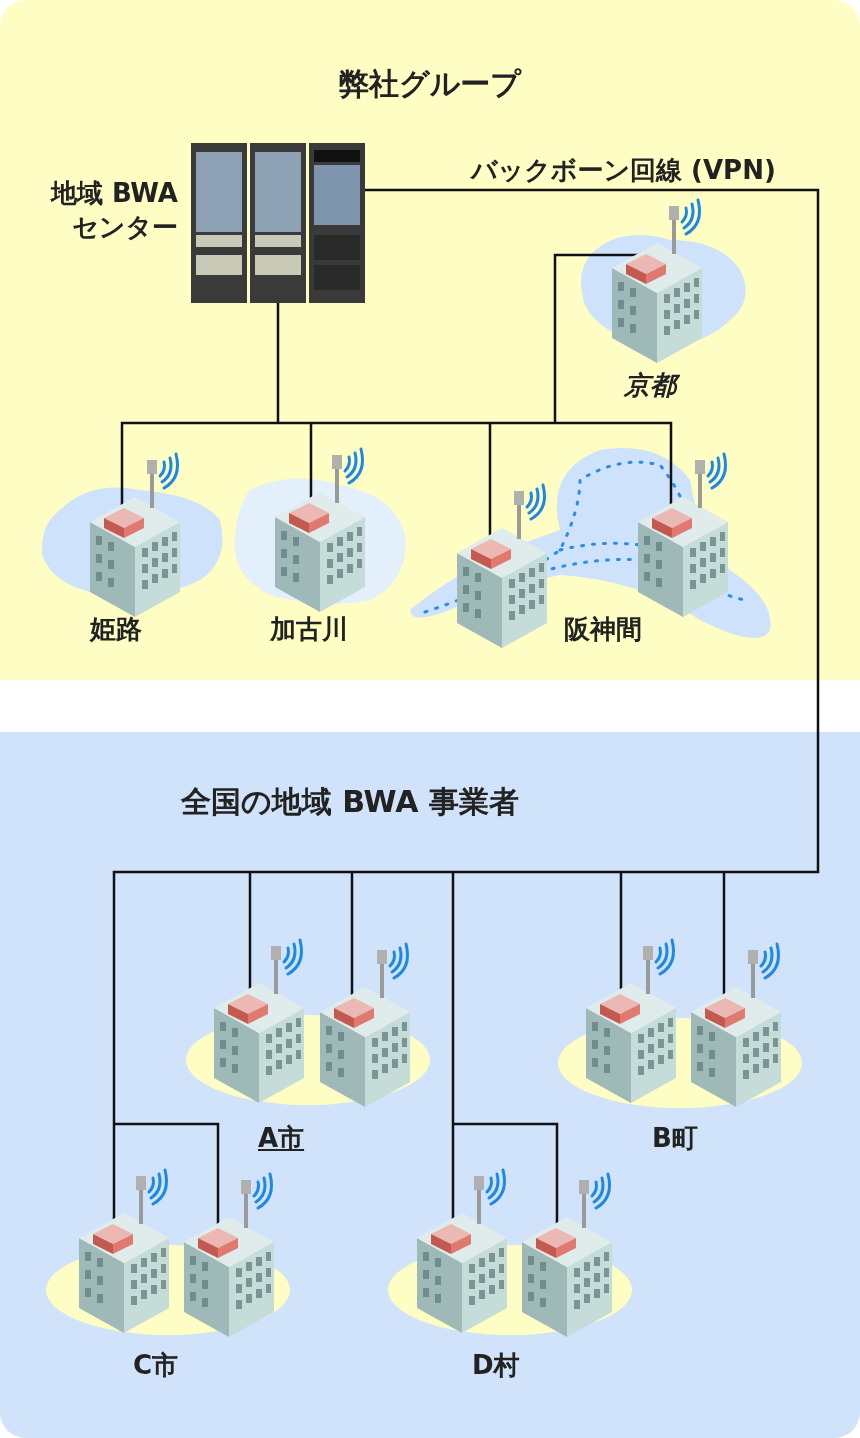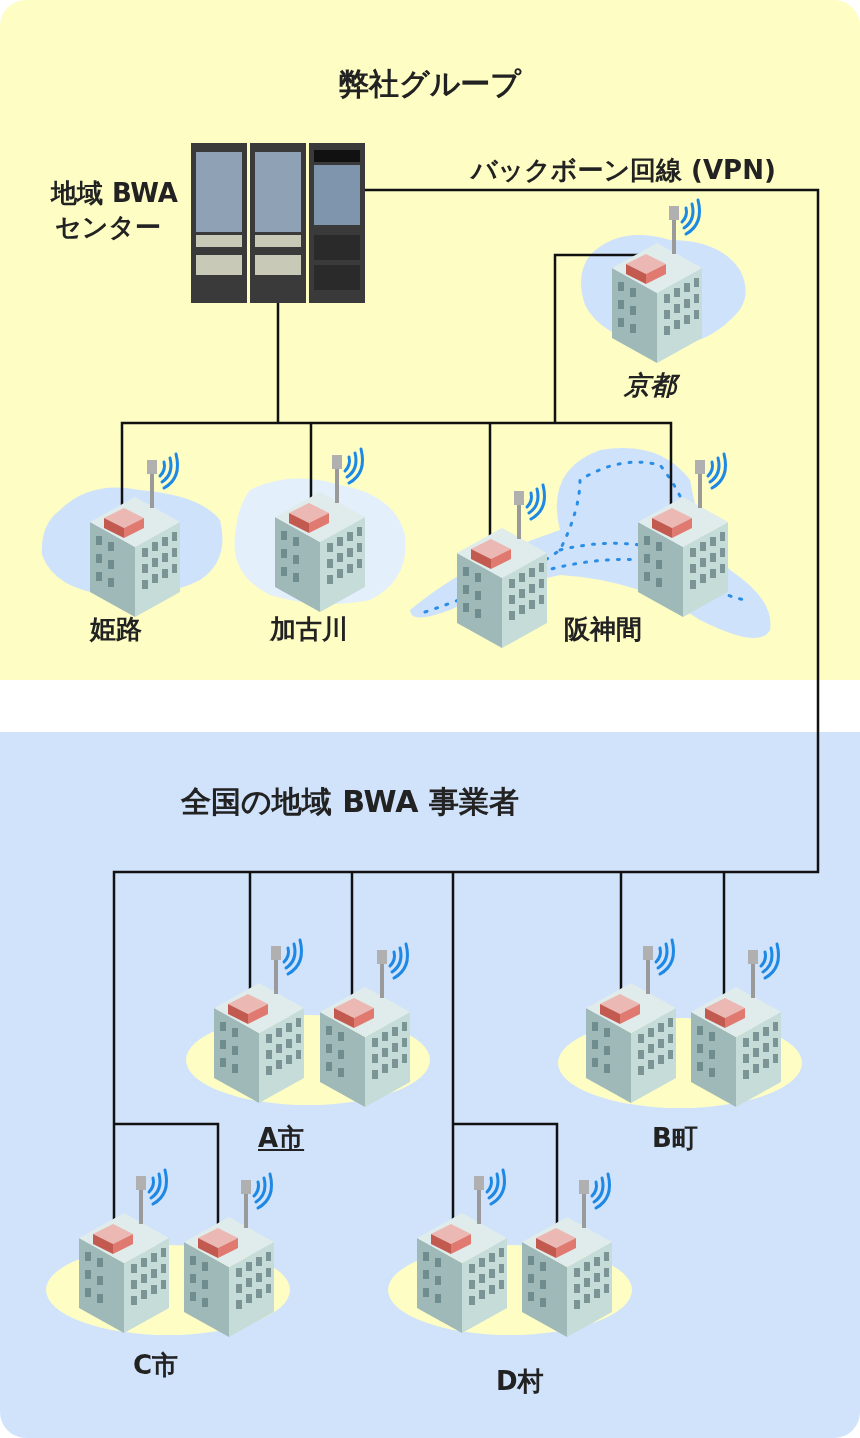--- a/index.html
+++ b/index.html
@@ -117,23 +117,23 @@
   <use href="#bldg" x="586" y="978"></use>
   <use href="#bldg" x="691" y="982"></use>
   <use href="#bldg" x="79" y="1208"></use>
   <use href="#bldg" x="184" y="1212"></use>
   <use href="#bldg" x="417" y="1208"></use>
   <use href="#bldg" x="522" y="1212"></use>
 </svg>
 
 <div class="txt title" style="left:0;width:860px;text-align:center;top:52px;margin-top:12px;">弊社グループ</div>
 <div class="txt label" style="left:38px;top:176px;text-align:right;width:140px;">地域 BWA</div>
-<div class="txt label" style="left:38px;top:210px;text-align:center;width:140px;">センター</div>
+<div class="txt label" style="left:38px;top:210px;text-align:right;width:140px;">センター</div>
 <div class="txt label" style="left:428px;top:153px;margin-left:43px;">バックボーン回線 (VPN)</div>
 <div class="txt label" style="left:624px;top:368px;font-style:italic;">京都</div>
 <div class="txt label" style="left:90px;top:612px;">姫路</div>
 <div class="txt label" style="left:270px;top:612px;">加古川</div>
 <div class="txt label" style="left:564px;top:612px;text-align:center;">阪神間</div>
 <div class="txt title" style="left:0;width:700px;text-align:center;top:782px;">全国の地域 BWA 事業者</div>
 <div class="txt label" style="left:258px;top:1121px;text-decoration:underline;">A市</div>
 <div class="txt label" style="left:652px;top:1121px;">B町</div>
 <div class="txt label" style="left:133px;top:1348px;">C市</div>
-<div class="txt label" style="left:496px;top:1348px;margin-top:16px;">D村</div>
+<div class="txt label" style="left:472px;top:1348px;">D村</div>
 
 </body></html>

